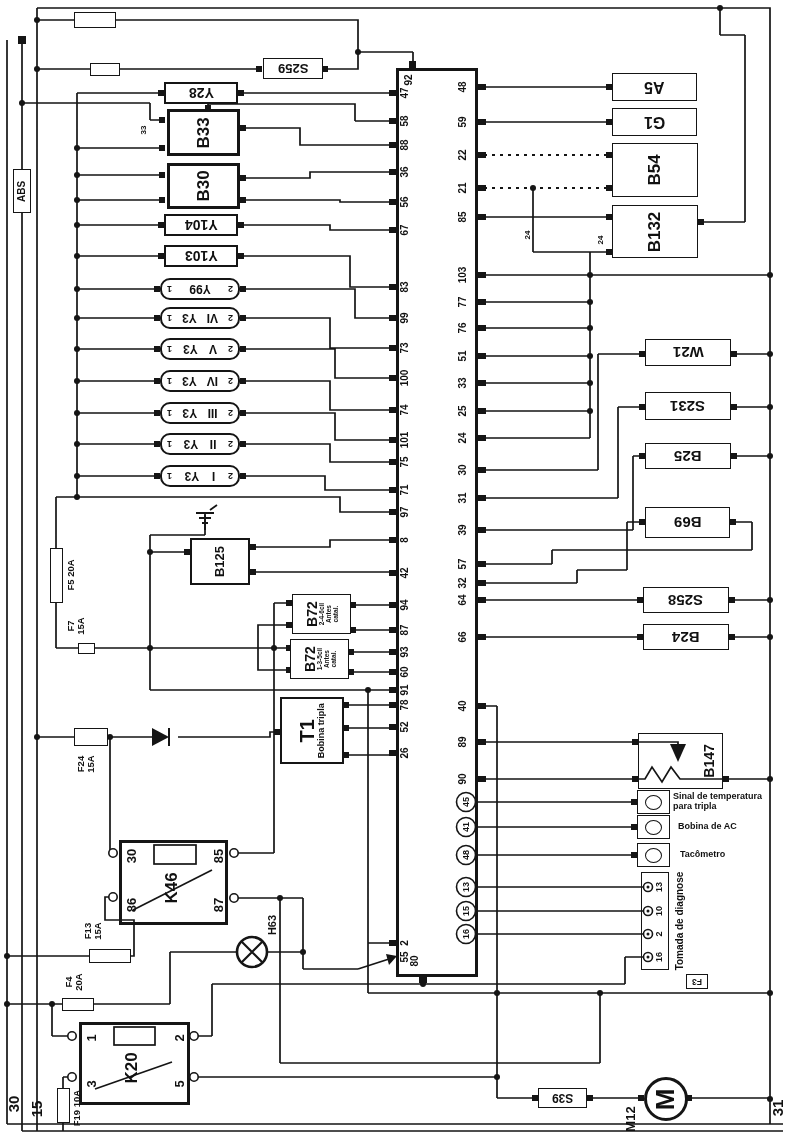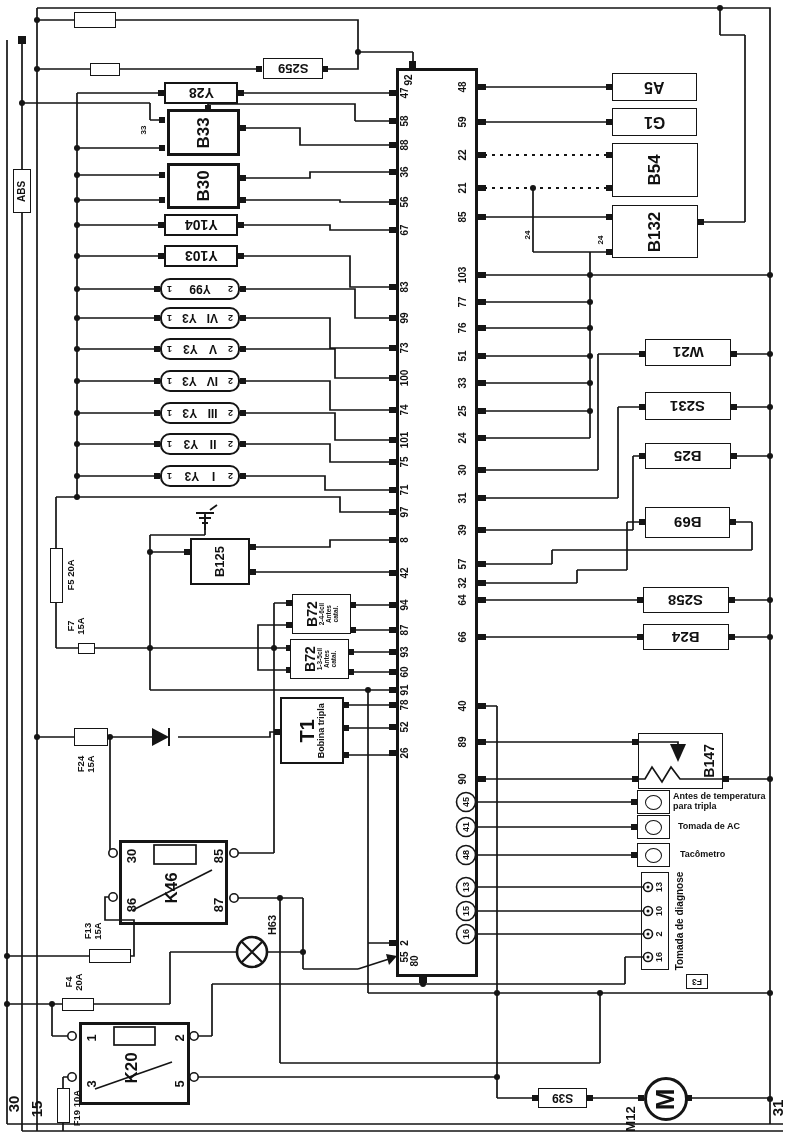--- a/index.html
+++ b/index.html
@@ -507,24 +507,24 @@
   <div class="bx thin" style="left:637px;top:790px;width:33px;height:24px">
       <div class="ind" style="position:static"></div>
     </div>
   <div class="bx thin" style="left:637px;top:815px;width:33px;height:24px">
       <div class="ind" style="position:static"></div>
     </div>
   <div class="bx thin" style="left:637px;top:843px;width:33px;height:24px">
       <div class="ind" style="position:static"></div>
     </div>
   <div class="ann" style="left:673px;top:791px">
-    <div>Antes de temperatura</div>
+    <div>Sinal de temperatura</div>
       <div>para tripla</div>
   </div>
-  <span class="ann" style="left:678px;top:821px">Tomada de AC</span>
+  <span class="ann" style="left:678px;top:821px">Bobina de AC</span>
   <span class="ann" style="left:680px;top:849px">Tacômetro</span>
 
   <div class="bx thin" style="left:641px;top:872px;width:28px;height:98px;background:transparent"></div>
   <span class="lbl" style="left:679px;top:921px;font-size:10px">Tomada de diagnose</span>
   <div class="bx thin" style="left:686px;top:974px;width:22px;height:15px">
     <span class="in180" style="font-size:8.5px">F3</span>
   </div>
 
   <div class="bx thin" style="left:538px;top:1088px;width:49px;height:20px">
     <span class="in180" style="font-size:12px">S39</span>

